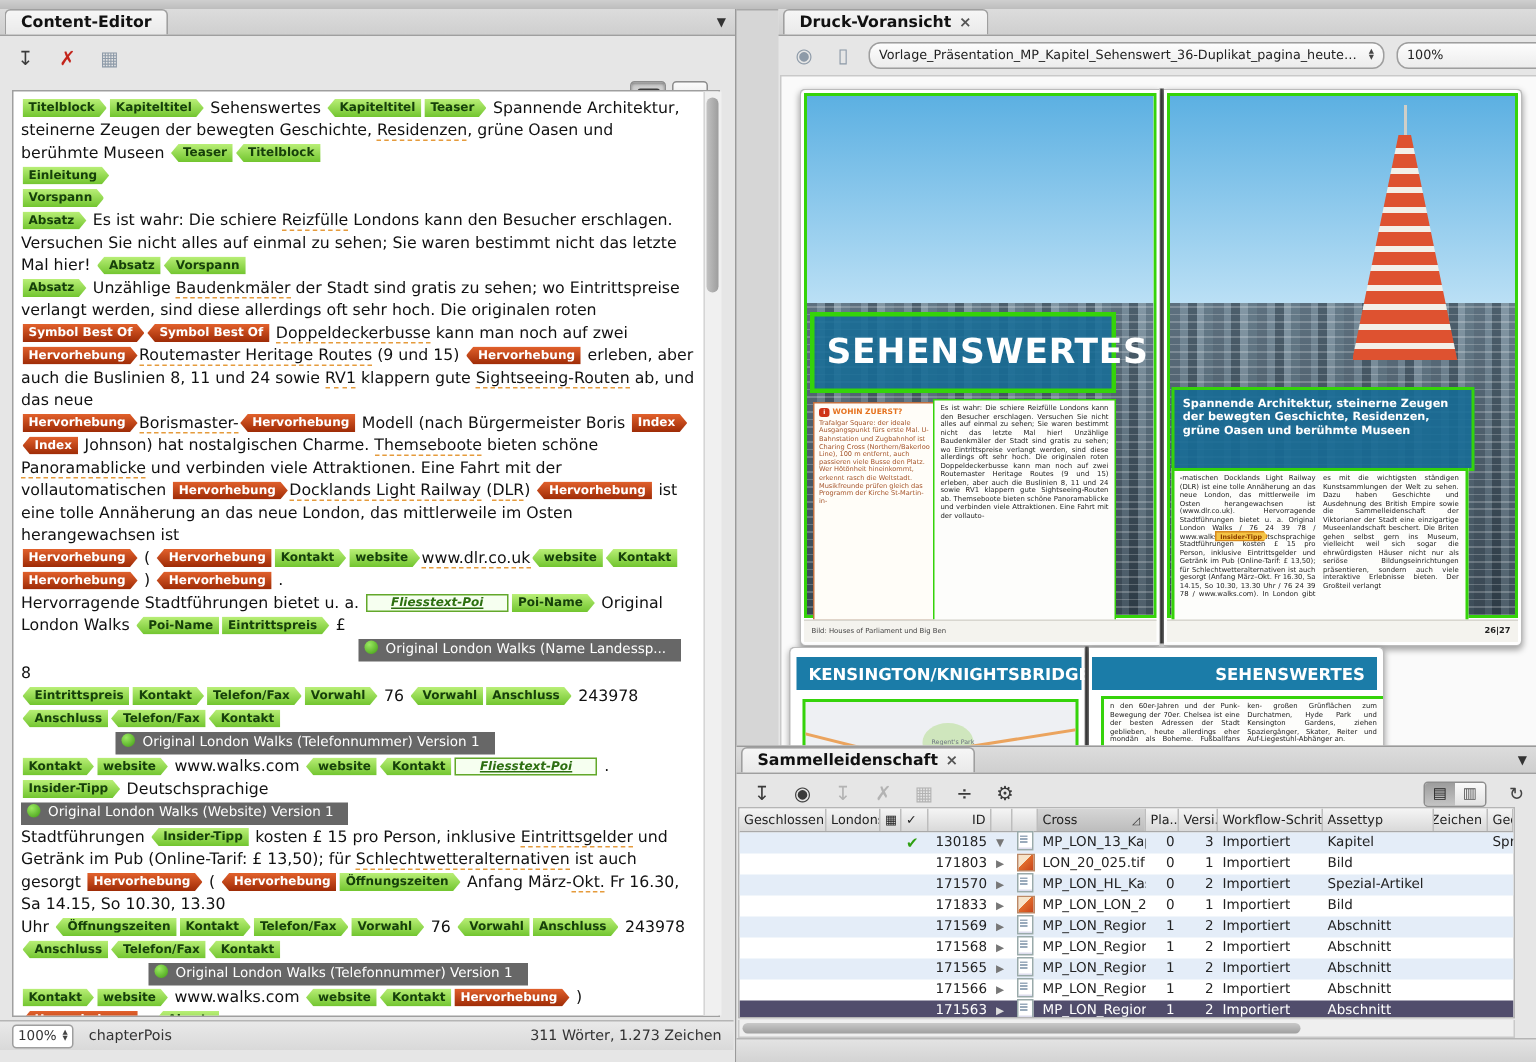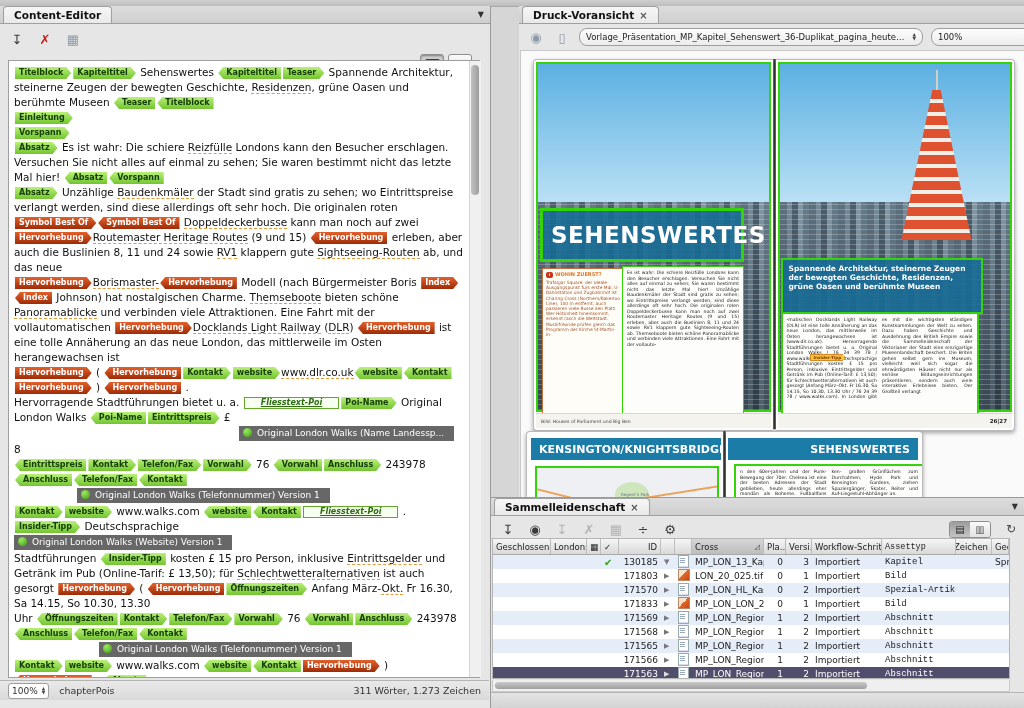--- a/index.html
+++ b/index.html
@@ -100,21 +100,21 @@
   .viewseg .vbtn{width:20px;height:15px;display:flex;align-items:center;justify-content:center;font-size:10px;background:linear-gradient(#fafafa,#e2e2e2);color:#555;}
   .viewseg .vbtn.sel{background:linear-gradient(#9d9d9d,#c4c4c4);color:#222;}
   .refresh{font-size:12px;color:#444;margin-left:6px;}
   #paltable{position:absolute;left:1px;top:40px;right:14px;bottom:30px;background:#fff;border:1px solid #b5b5b5;overflow:hidden;font-size:9px;}
   .prow,.phead{display:flex;align-items:center;height:14px;white-space:nowrap;}
   .phead{background:linear-gradient(#f5f5f5,#d9d9d9);border-bottom:1px solid #a9a9a9;color:#222;font-size:8.5px;height:15px;}
   .phead .cell{border-right:1px solid #bdbdbd;height:100%;display:flex;align-items:center;padding:0 3px;box-sizing:border-box;overflow:hidden;}
   .prow .cell{padding:0 3px;box-sizing:border-box;overflow:hidden;}
   .cell.r{justify-content:flex-end;text-align:right;display:flex;align-items:center;}
   .c1{width:58px;}.c2{width:36px;}.c3{width:14px;}.c4{width:18px;}.c5{width:42px;}.c6{width:14px;}.c7{width:17px;}
-  .c8{width:72px;}.c9{width:22px;}.c10{width:26px;}.c11{width:70px;}.c12{width:74px;font-family:Liberation Mono, monospace;}.c13{width:36px;}.c14{flex:1;}
+  .c8{width:72px;}.c9{width:22px;}.c10{width:26px;}.c11{width:70px;}.c12{width:74px;}.c13{width:36px;}.c14{flex:1;}
   .phead .c8{background:linear-gradient(#d6d6d6,#bdbdbd);}
   .prow.zebra{background:#e4edf8;}
   .prow.selected{background:#514d6c;color:#fff;}
   .chk{color:#2fa012;font-size:10px;}
   .arr{color:#777;font-size:7px;}
   .prow.selected .arr{color:#ddd;}
   .fdoc{display:inline-block;width:9px;height:11px;background:#fff;border:1px solid #9aa;box-shadow:inset 0 -1px 0 #dde;position:relative;}
   .fdoc:after{content:"";position:absolute;left:1px;top:2px;width:5px;height:5px;
               background:repeating-linear-gradient(0deg,#9ab 0 1px,transparent 1px 2px);}
   .fimg{display:inline-block;width:10px;height:10px;border:1px solid #b86;background:linear-gradient(135deg,#f7e3c9 45%,#e06a2a 45%,#c8441a 100%);}

